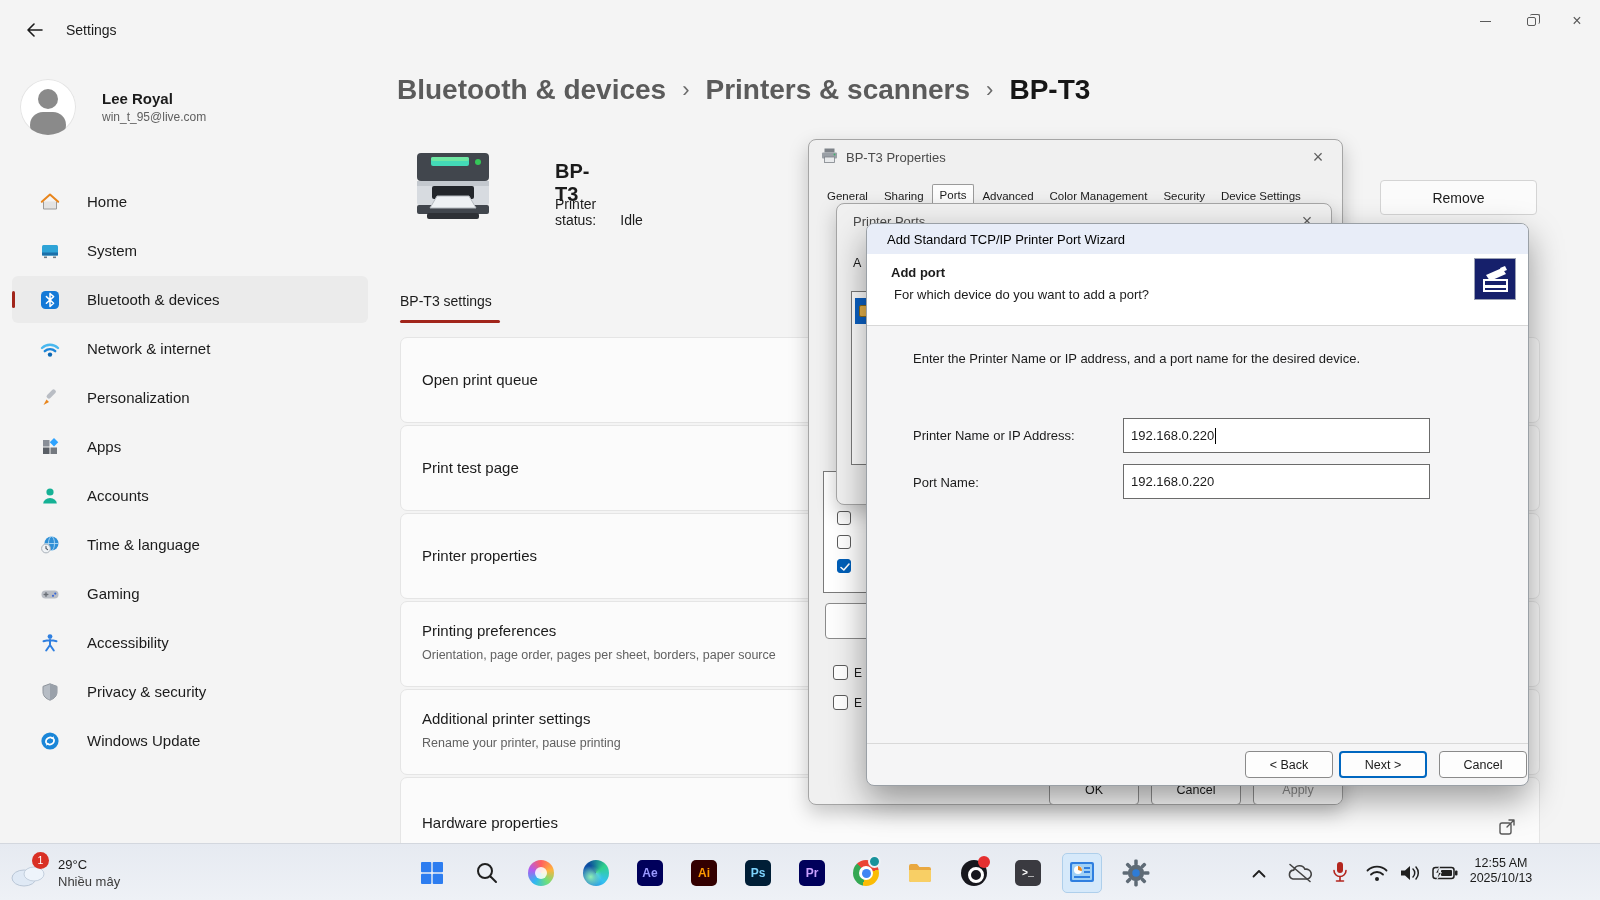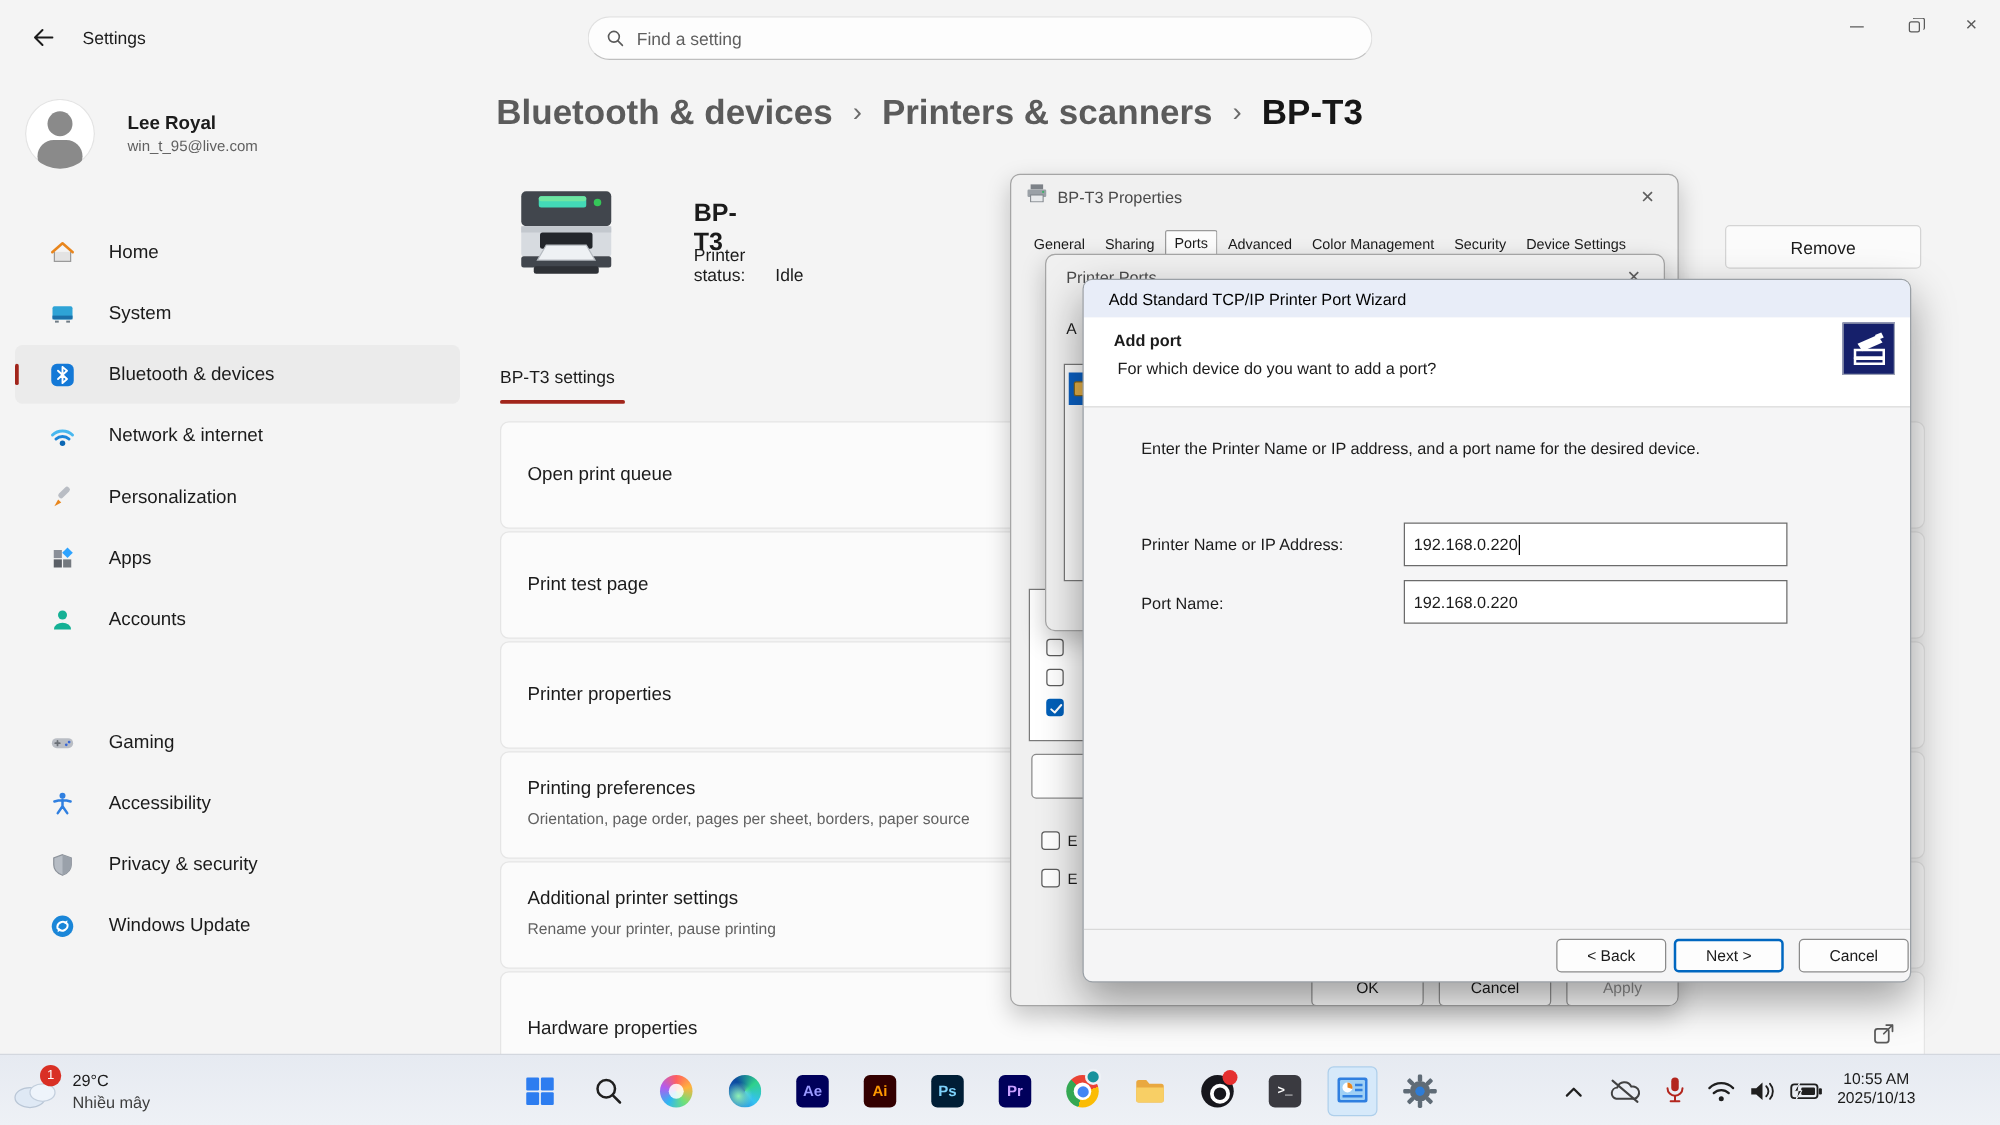--- a/index.html
+++ b/index.html
@@ -135,27 +135,20 @@
 
 <div id="root">
 
   <div class="titlebar">
     <div class="back-btn">
       <svg width="17" height="14" viewBox="0 0 17 14">
           <path d="M8 1 L2 7 L8 13 M2 7 H16" stroke="#1b1b1b" stroke-width="1.6" fill="none" stroke-linecap="round" stroke-linejoin="round"></path>
         </svg>
     </div>
     <div class="app-title">Settings</div>
-    <div class="searchbox">
-      <svg width="15" height="15" viewBox="0 0 20 20">
-          <circle cx="8.5" cy="8.5" r="6" stroke="#5a5a5a" stroke-width="1.8" fill="none"></circle>
-          <path d="M13 13 L18 18" stroke="#5a5a5a" stroke-width="1.8" stroke-linecap="round"></path>
-        </svg>
-      <input placeholder="Find a setting" style="">
-    </div>
     <div class="win-controls">
       <div class="win-btn">
           <span class="glyph-min"></span>
         </div>
       <div class="win-btn">
           <span class="glyph-restore"></span>
         </div>
       <div class="win-btn">
           <span class="glyph-close">×</span>
         </div>
@@ -232,20 +225,32 @@
       <span class="nav-label">Apps</span>
     </div>
     <div class="nav-item" style="top:412px">
       <span class="nav-ic">
           <svg width="20" height="20" viewBox="0 0 20 20">
             <circle cx="10" cy="6" r="3.6" fill="#15b195"></circle>
             <path d="M3.2 17.5 a6.8 5.4 0 0 1 13.6 0 Z" fill="#15b195"></path>
           </svg>
         </span>
       <span class="nav-label">Accounts</span>
+    </div>
+    <div class="nav-item" style="top:461px">
+      <span class="nav-ic">
+          <svg width="20" height="20" viewBox="0 0 20 20">
+            <circle cx="11.5" cy="8.5" r="7" fill="#2f8fd6"></circle>
+            <ellipse cx="11.5" cy="8.5" rx="3" ry="7" stroke="#bfe2f8" stroke-width="0.8" fill="none"></ellipse>
+            <path d="M4.5 8.5 H18.5" stroke="#bfe2f8" stroke-width="0.8"></path>
+            <circle cx="6" cy="13.5" r="4.4" fill="#f0f3f6" stroke="#aab2ba"></circle>
+            <path d="M6 11.4 V13.5 L7.6 14.6" stroke="#4a5560" stroke-width="1.1" fill="none" stroke-linecap="round"></path>
+          </svg>
+        </span>
+      <span class="nav-label">Time &amp; language</span>
     </div>
     <div class="nav-item" style="top:510px">
       <span class="nav-ic">
           <svg width="20" height="20" viewBox="0 0 20 20">
             <rect x="1.5" y="6.5" width="17" height="8" rx="4" fill="#b9bdc4"></rect>
             <path d="M6 8.7 V12.3 M4.2 10.5 H7.8" stroke="#6a6f76" stroke-width="1.4" stroke-linecap="round"></path>
             <circle cx="13" cy="11.8" r="1.1" fill="#3a67d4"></circle>
             <circle cx="15.3" cy="9.6" r="1.1" fill="#3a67d4"></circle>
           </svg>
         </span>
@@ -566,17 +571,17 @@
     </div>
     <div class="tray" style="left:1428px;width:34px">
       <svg width="26" height="14" viewBox="0 0 26 14">
           <rect x="1" y="1.5" width="21" height="11" rx="2.5" stroke="#1f1f1f" stroke-width="1.5" fill="none"></rect>
           <rect x="23" y="4.5" width="2.5" height="5" rx="1" fill="#1f1f1f"></rect>
           <rect x="9" y="4" width="11" height="6" rx="1" fill="#1f1f1f"></rect>
           <path d="M7.5 0.5 L3.5 7 H6.5 L5 13.5 L9.5 6.5 H6.5 Z" fill="#1f1f1f" stroke="#eef1f6" stroke-width="0.8"></path>
         </svg>
     </div>
     <div class="clock">
-      <div class="t">10:55 AM</div>
+      <div class="t">12:55 AM</div>
       <div class="d">2025/10/13</div>
     </div>
   </div>
 </div>
 
 </body></html>

